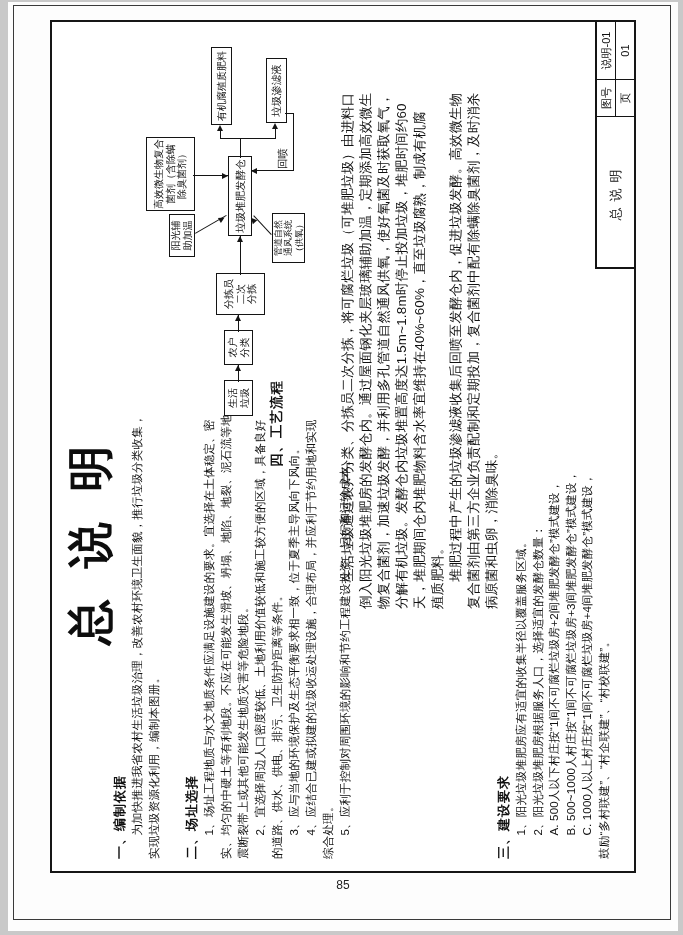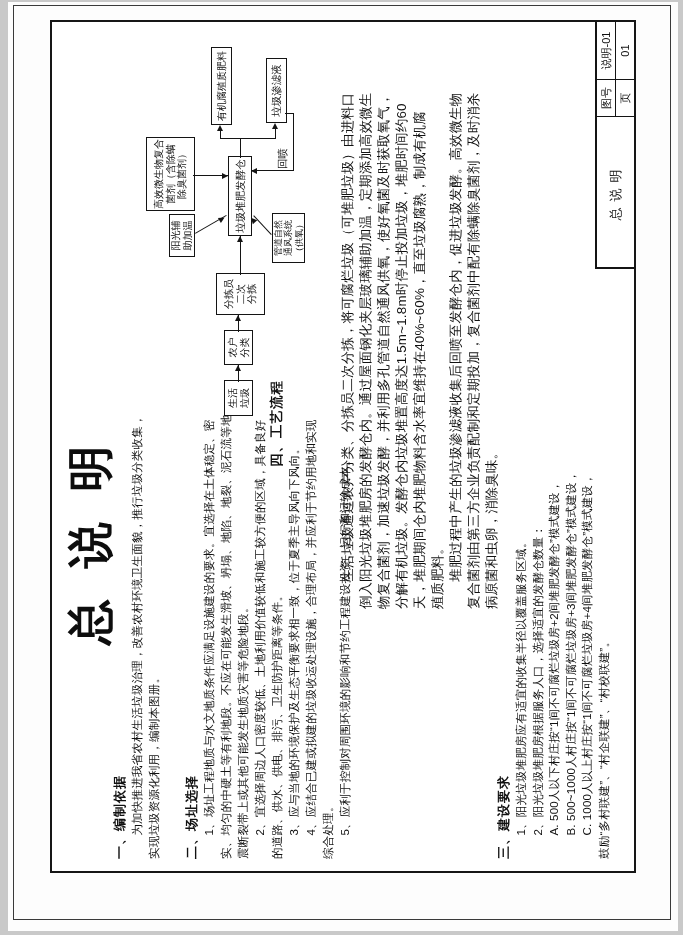--- a/index.html
+++ b/index.html
@@ -165,13 +165,14 @@
         <div class="tb-cell top">图号</div>
         <div class="tb-cell">页</div>
       </div>
       <div class="tb-col tb-values">
         <div class="tb-cell top">说明-01</div>
         <div class="tb-cell">01</div>
       </div>
     </div>
   </div>
 
+  <div class="footer-num">85</div>
 </div>
 
 </body></html>

